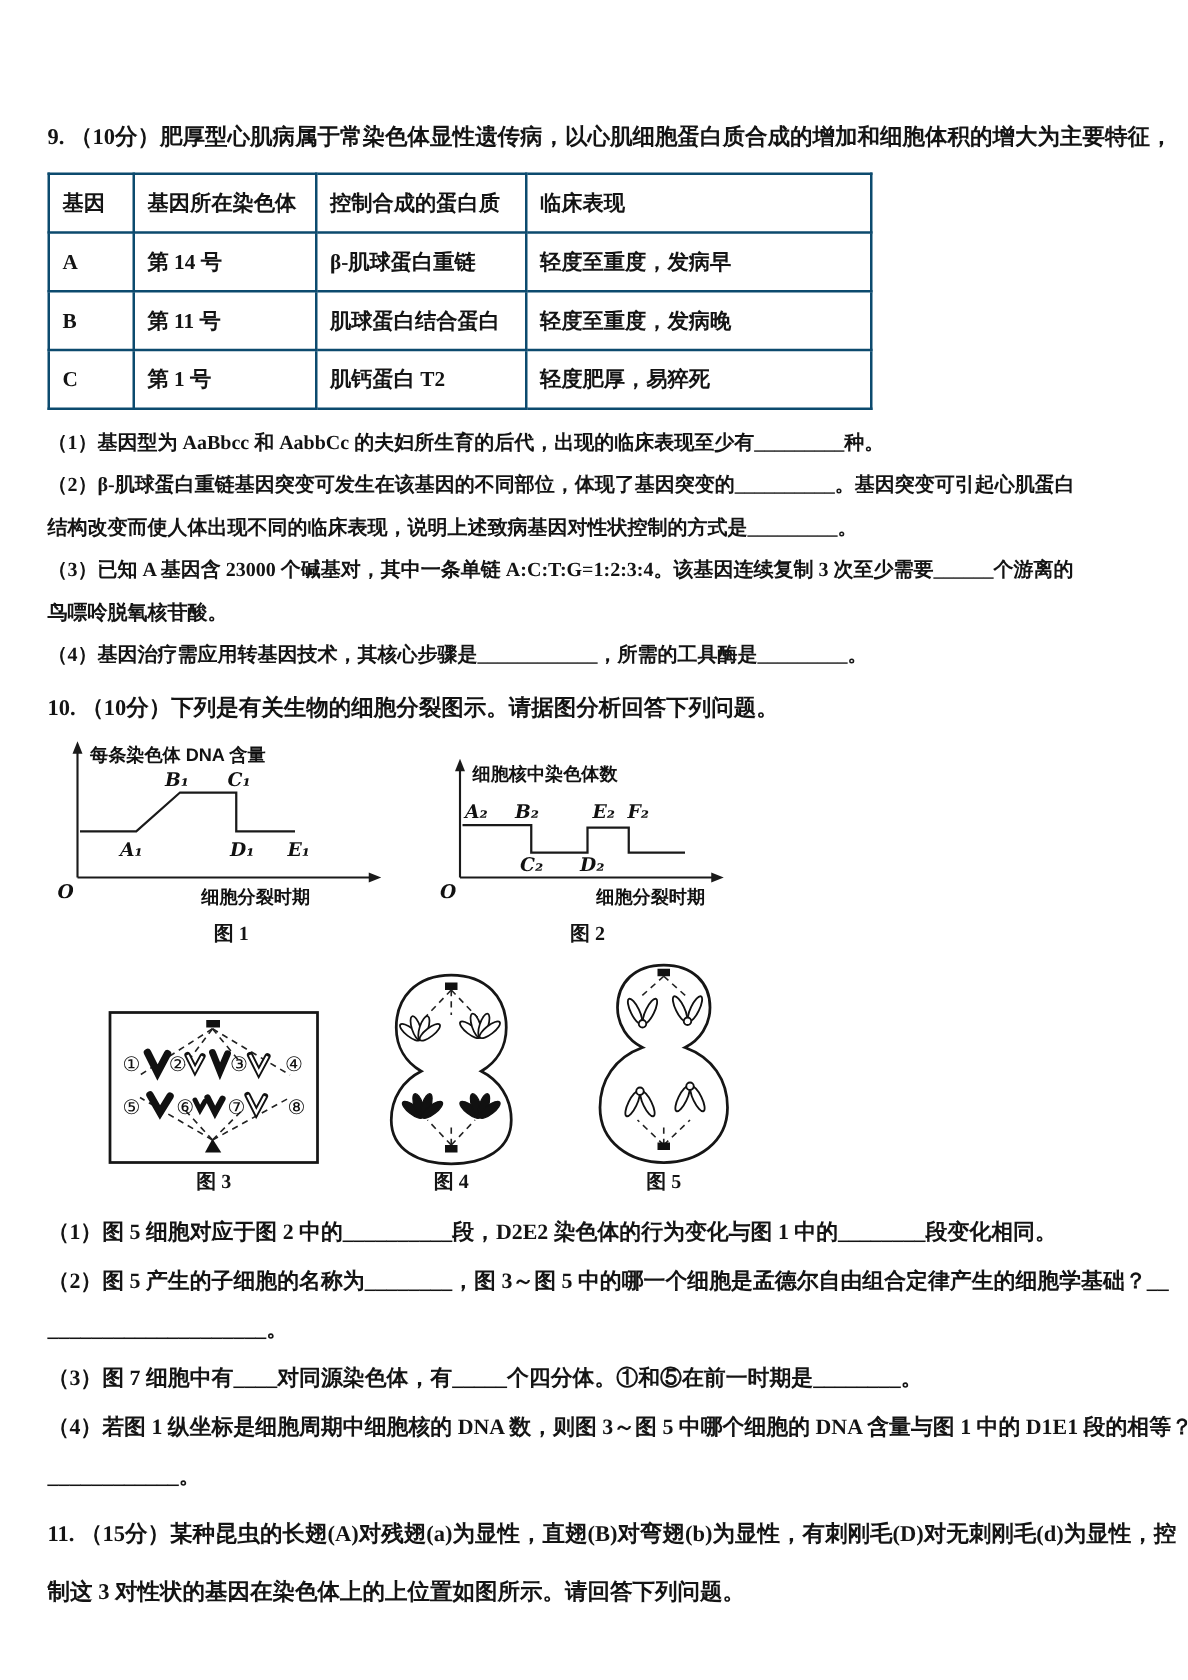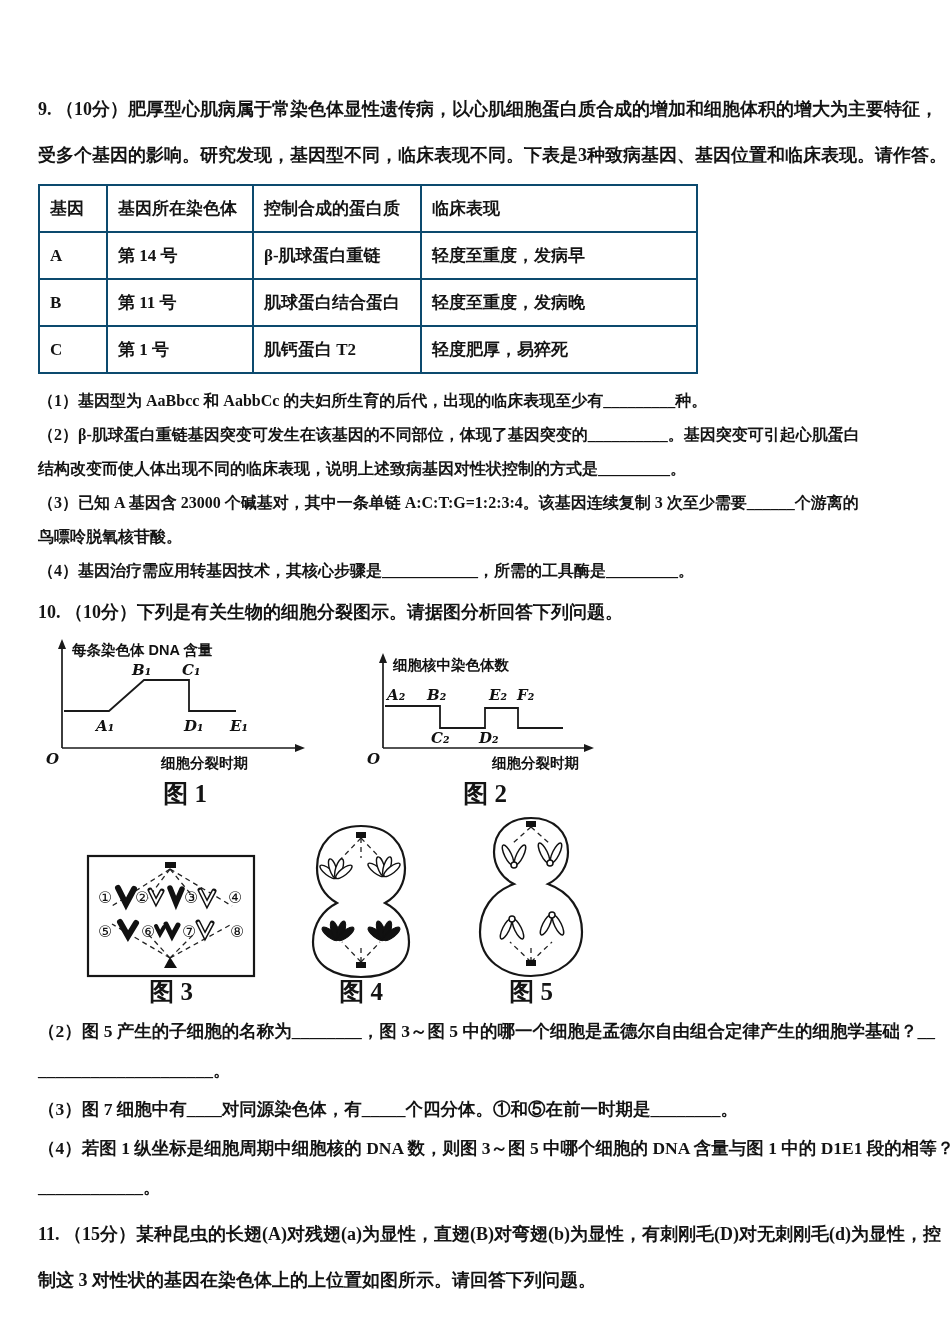--- a/index.html
+++ b/index.html
@@ -8,24 +8,24 @@
   .content{padding:86px 34px 0 38px;}
   .stemline{font-size:18px;line-height:46px;white-space:nowrap;}
   .pline{font-size:16px;line-height:34px;white-space:nowrap;}
   .pline10{font-size:17.5px;line-height:39px;white-space:nowrap;}
 
   table.qtable{border-collapse:collapse;table-layout:fixed;margin:6px 0 10px 0;}
   table.qtable td,table.qtable th{border:2px solid #0c4a6e;font-size:17px;font-weight:600;
         text-align:left;vertical-align:middle;padding:0 4px 0 10px;height:45px;}
   .c0{width:52px;} .c1{width:130px;} .c2{width:152px;} .c3{width:260px;}
 
-  .figrow1{display:flex;gap:35px;margin:4px 0 0 2px;align-items:flex-start;}
+  .figrow1{display:flex;gap:20px;margin:4px 0 0 2px;align-items:flex-start;}
   .figrow2{display:flex;gap:44px;margin:6px 0 0 48px;align-items:flex-end;}
   .figblock{display:flex;flex-direction:column;align-items:center;}
-  .figcap{font-size:25px;line-height:24px;font-weight:700;
+  .figcap{font-size:16px;line-height:24px;font-weight:700;
           font-family:"Liberation Serif","DejaVu Serif",serif;}
 
   
   .ax{stroke:#1a1a1a;stroke-width:1.7;fill:none;}
   .curve{stroke:#1a1a1a;stroke-width:1.8;fill:none;}
   .dash{stroke:#222;stroke-width:1.3;fill:none;stroke-dasharray:5 4;}
   .cjk{font:700 14.5px "Liberation Sans","DejaVu Sans",sans-serif;fill:#111;}
   .pt{font-style:italic;font-weight:600;font-size:15px;
       font-family:"DejaVu Serif","Liberation Serif",serif;fill:#111;}
   .cnum{font:400 16px "DejaVu Sans","Liberation Sans",sans-serif;fill:#111;}
@@ -36,21 +36,20 @@
   .rodW{fill:#fff;stroke:#111;stroke-width:1.5;}
 </style>
 </head>
 <body>
 
 <div class="page">
   <div class="content">
 
     <div>
       <div class="stemline">9. （10分）肥厚型心肌病属于常染色体显性遗传病，以心肌细胞蛋白质合成的增加和细胞体积的增大为主要特征，</div>
-      <div class="stemline">受多个基因的影响。研究发现，基因型不同，临床表现不同。下表是3种致病基因、基因位置和临床表现。请作答。</div>
 
       <table class="qtable">
         <tbody>
             <tr>
           <th class="c0">基因</th>
           <th class="c1">基因所在染色体</th>
           <th class="c2">控制合成的蛋白质</th>
           <th class="c3">临床表现</th>
         </tr>
         <tr>
@@ -252,20 +251,21 @@
               <ellipse class="rodW" cx="6" cy="-9" rx="3.4" ry="11" transform="rotate(26 6 -9)"></ellipse>
               <circle class="rodW" cx="0" cy="1" r="3"></circle>
             </g>
             <rect x="60" y="148" width="10" height="6" fill="#111"></rect>
           </svg>
           <div class="figcap">图 5</div>
         </div>
       </div>
 
       <div style="margin-top:8px;">
+        <div class="pline10">（1）图 5 细胞对应于图 2 中的__________段，D2E2 染色体的行为变化与图 1 中的________段变化相同。</div>
         <div class="pline10">（2）图 5 产生的子细胞的名称为________，图 3～图 5 中的哪一个细胞是孟德尔自由组合定律产生的细胞学基础？__</div>
         <div class="pline10">____________________。</div>
         <div class="pline10">（3）图 7 细胞中有____对同源染色体，有_____个四分体。①和⑤在前一时期是________。</div>
         <div class="pline10">（4）若图 1 纵坐标是细胞周期中细胞核的 DNA 数，则图 3～图 5 中哪个细胞的 DNA 含量与图 1 中的 D1E1 段的相等？</div>
         <div class="pline10">____________。</div>
       </div>
     </div>
 
     <div style="margin-top:4px;font-family:Liberation Serif, serif;">
       <div class="stemline">11. （15分）某种昆虫的长翅(A)对残翅(a)为显性，直翅(B)对弯翅(b)为显性，有刺刚毛(D)对无刺刚毛(d)为显性，控</div>

